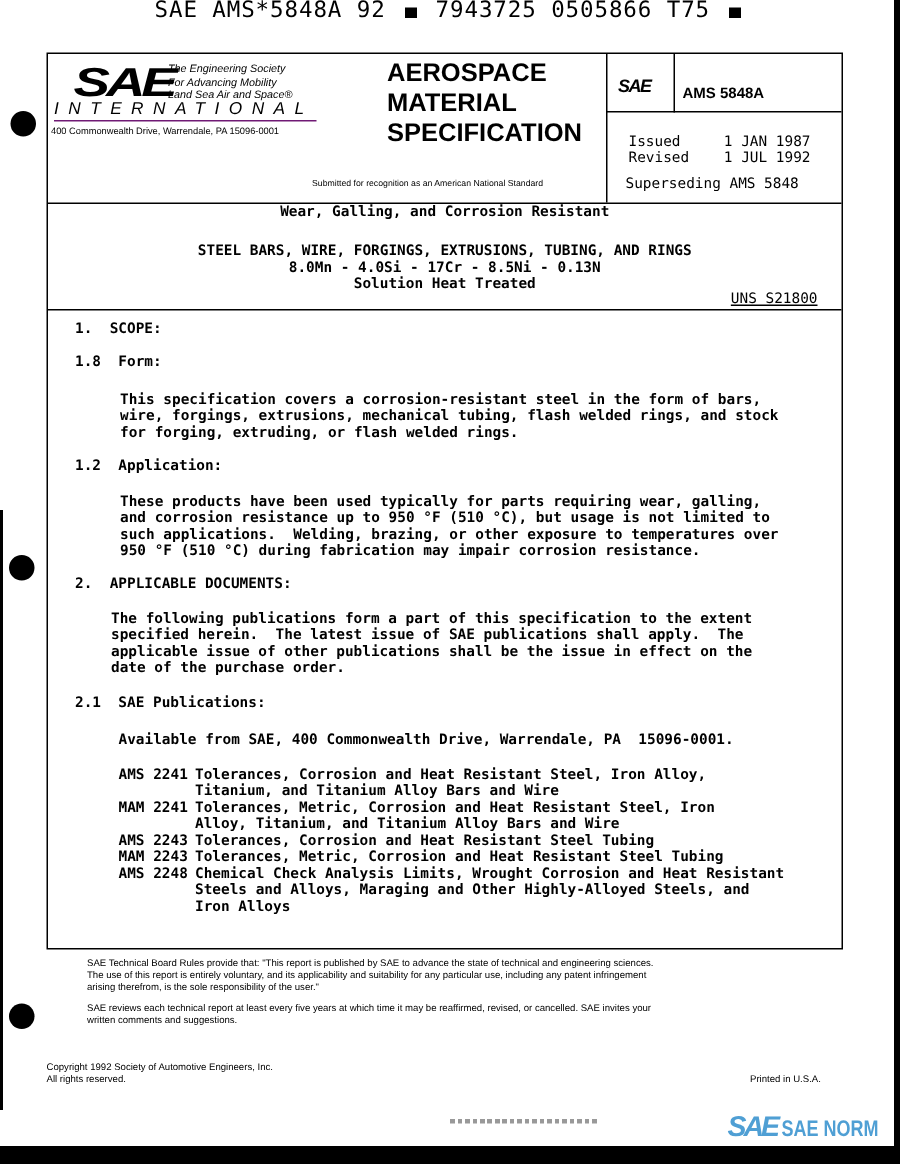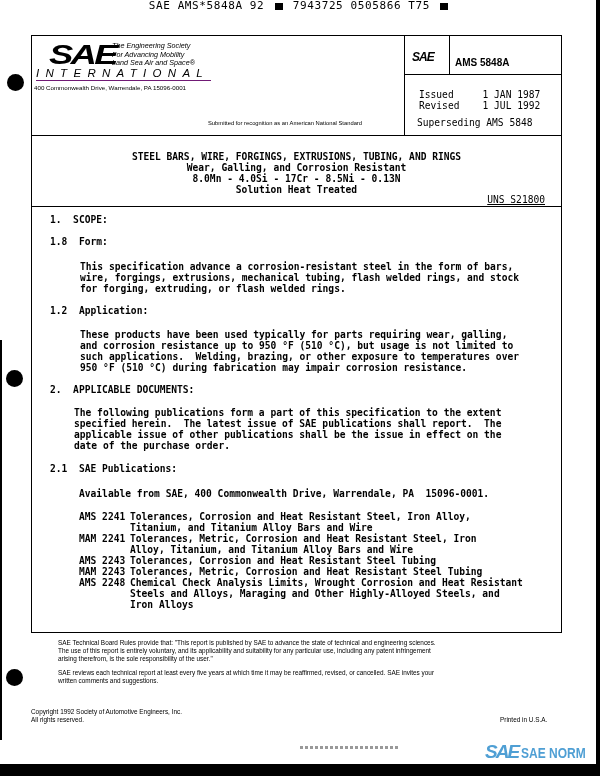--- a/index.html
+++ b/index.html
@@ -1,20 +1,20 @@
 <!DOCTYPE html>
 <html><head>
 <meta charset="utf-8">
 <style>
   html, body { margin: 0; padding: 0; background: #ffffff; }
   body { width: 600px; height: 776px; position: relative; overflow: hidden; color: #000; }
   .mono { font-family: "DejaVu Sans Mono", "Liberation Mono", monospace; }
   .sans { font-family: "Liberation Sans", "DejaVu Sans", sans-serif; }
 
-  #topline { position: absolute; top: 0; left: 0; width: 600px; text-align: center; font-size: 11px; letter-spacing: 0.6px; line-height: 12px; font-family: "DejaVu Sans Mono", monospace; }
+  #topline { position: absolute; top: 0; left: 0; width: 600px; text-align: center; font-size: 15px; letter-spacing: 0.6px; line-height: 12px; font-family: "DejaVu Sans Mono", monospace; }
   #topline .blk { display: inline-block; width: 8px; height: 7px; background: #000; vertical-align: -1px; margin: 0 3px; }
 
   .punch { position: absolute; width: 17px; height: 17px; border-radius: 50%; background: #000; }
   .edge-left { position: absolute; left: 0; top: 340px; width: 2px; height: 400px; background: #000; }
   .edge-right { position: absolute; left: 596px; top: 0; width: 4px; height: 776px; background: #000; }
   .bottom-bar { position: absolute; left: 0; top: 764px; width: 600px; height: 12px; background: #000; }
 
   #frame { position: absolute; left: 31px; top: 35px; width: 529px; height: 596px; border: 1.5px solid #000; }
 
   
@@ -76,57 +76,62 @@
   <div id="hdr">
     <div id="logo-cell" class="sans">
       <div class="sae-logo">SAE</div>
       <div class="society">
         <div>The Engineering Society</div>
         <div>For Advancing Mobility</div>
         <div>Land Sea Air and Space®</div>
       </div>
       <div class="intl">INTERNATIONAL</div>
       <div class="addr">400 Commonwealth Drive, Warrendale, PA 15096-0001</div>
+      <div class="ams-title">
+        <div>AEROSPACE</div>
+        <div>MATERIAL</div>
+        <div>SPECIFICATION</div>
+      </div>
       <div class="recog">Submitted for recognition as an American National Standard</div>
     </div>
     <div id="sae-small" class="sans">
       <span>SAE</span>
     </div>
     <div id="amsnum-cell" class="sans">
       <span>AMS 5848A</span>
     </div>
     <div id="dates-cell" class="mono">
       <div class="dates"><span>Issued</span>     <span>1 JAN 1987</span>
 <span>Revised</span>    <span>1 JUL 1992</span></div>
       <div class="superseding">Superseding AMS 5848</div>
     </div>
   </div>
 
   <div id="title-block" class="mono">
+    <div class="ln">Wear, Galling, and Corrosion Resistant</div>
     <div class="ln l1">STEEL BARS, WIRE, FORGINGS, EXTRUSIONS, TUBING, AND RINGS</div>
-    <div class="ln">Wear, Galling, and Corrosion Resistant</div>
     <div class="ln">8.0Mn - 4.0Si - 17Cr - 8.5Ni - 0.13N</div>
     <div class="ln">Solution Heat Treated</div>
     <div class="uns">UNS S21800</div>
   </div>
 
   <div id="body-text">
     <div class="sec" style="left:18px;top:7px;">1.  SCOPE:</div>
     <div class="sec" style="left:18px;top:29px;">1.8  Form:</div>
-    <div class="para" style="left:48px;top:54px;">This specification advance a corrosion-resistant steel in the form of bars,
+    <div class="para" style="left:48px;top:54px;">This specification covers a corrosion-resistant steel in the form of bars,
 wire, forgings, extrusions, mechanical tubing, flash welded rings, and stock
 for forging, extruding, or flash welded rings.</div>
     <div class="sec" style="left:18px;top:98px;">1.2  Application:</div>
     <div class="para" style="left:48px;top:122px;">These products have been used typically for parts requiring wear, galling,
 and corrosion resistance up to 950 °F (510 °C), but usage is not limited to
 such applications.  Welding, brazing, or other exposure to temperatures over
 950 °F (510 °C) during fabrication may impair corrosion resistance.</div>
     <div class="sec" style="left:18px;top:177px;">2.  APPLICABLE DOCUMENTS:</div>
     <div class="para" style="left:42px;top:200px;">The following publications form a part of this specification to the extent
-specified herein.  The latest issue of SAE publications shall report.  The
+specified herein.  The latest issue of SAE publications shall apply.  The
 applicable issue of other publications shall be the issue in effect on the
 date of the purchase order.</div>
     <div class="sec" style="left:18px;top:256px;">2.1  SAE Publications:</div>
     <div class="para" style="left:47px;top:281px;">Available from SAE, 400 Commonwealth Drive, Warrendale, PA  15096-0001.</div>
 
     <div class="para" style="left:47px;top:304px;"><span>AMS 2241</span></div>
     <div class="para" style="left:98px;top:304px;">Tolerances, Corrosion and Heat Resistant Steel, Iron Alloy,
 Titanium, and Titanium Alloy Bars and Wire</div>
     <div class="para" style="left:47px;top:326px;"><span>MAM 2241</span></div>
     <div class="para" style="left:98px;top:326px;">Tolerances, Metric, Corrosion and Heat Resistant Steel, Iron

